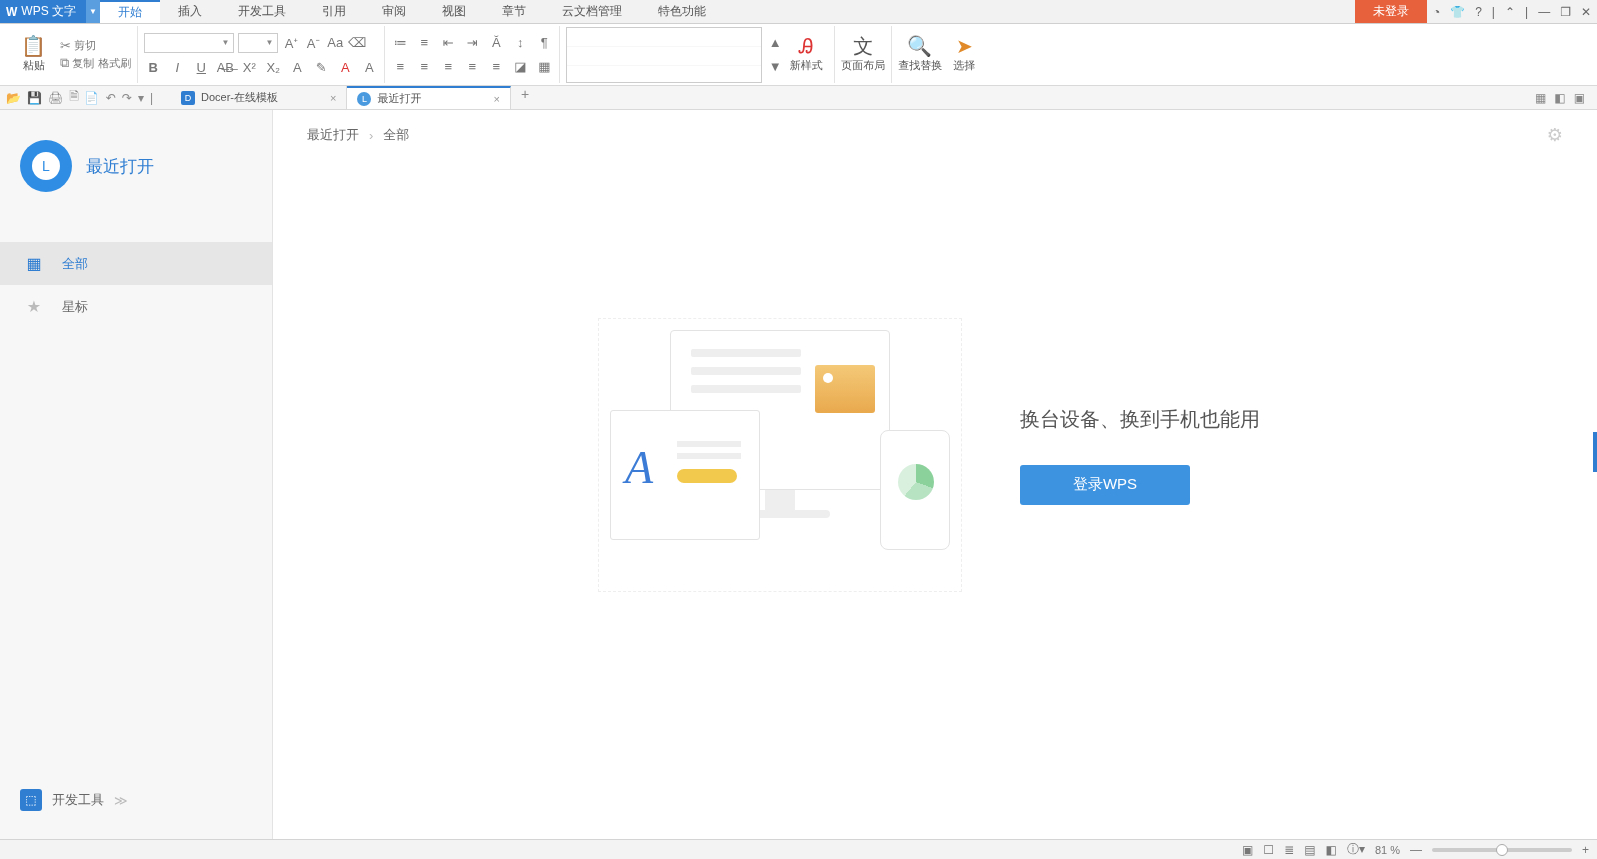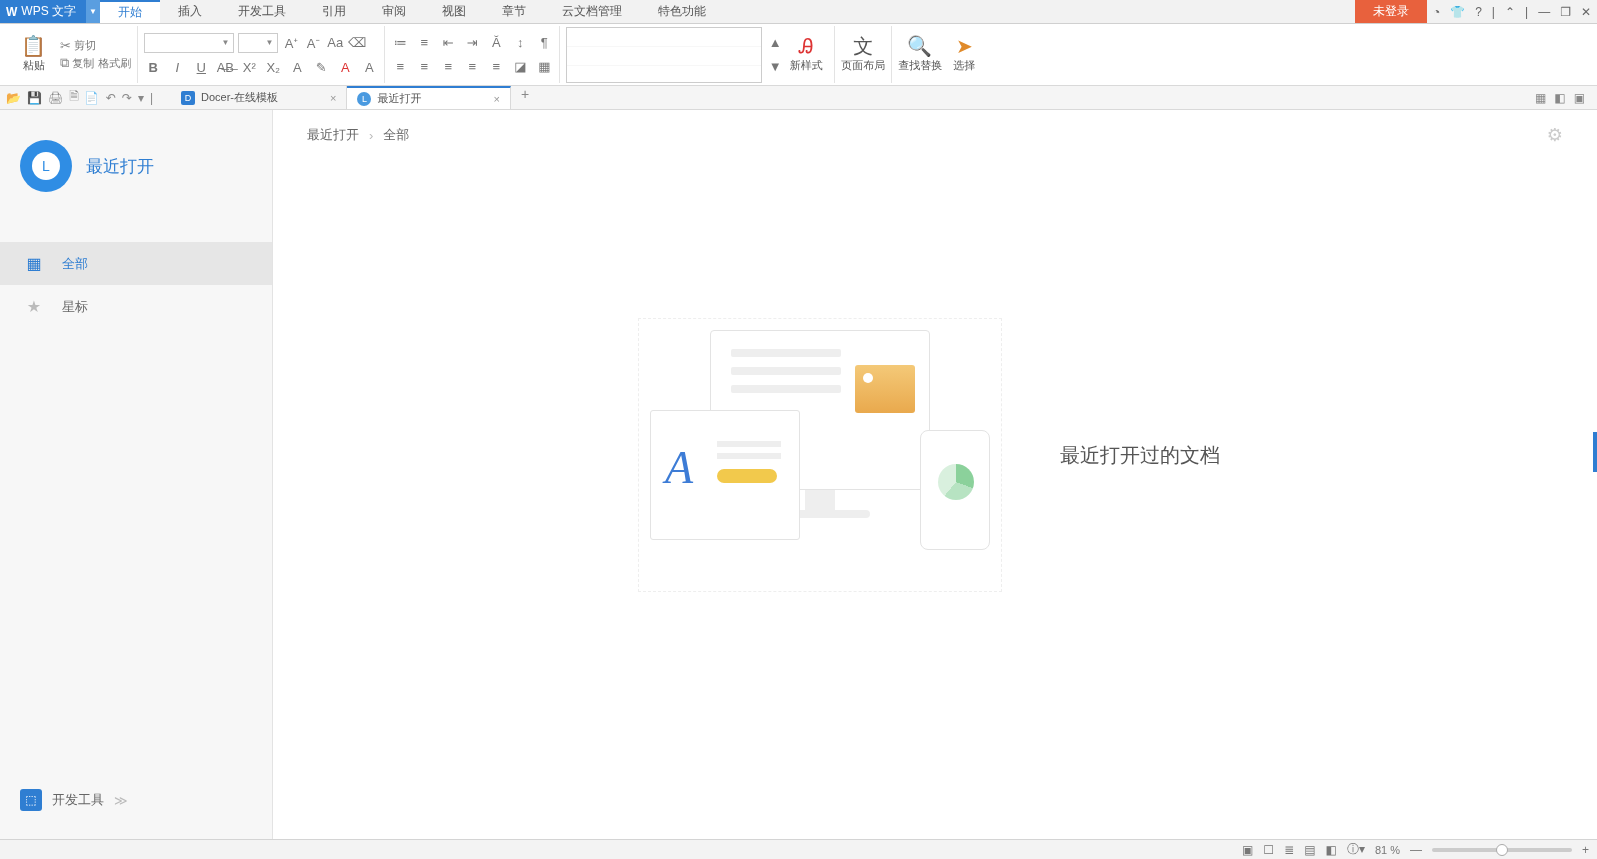--- a/index.html
+++ b/index.html
@@ -326,21 +326,22 @@
         <div class="stand"></div>
           <div class="base"></div>
         <div class="doc">
             <span class="bigA">A</span>
             <div class="wave"></div>
           </div>
         <div class="phone"></div>
         <div class="pie"></div>
       </div>
       <div class="empty-text">
-        <div class="line">最近打开过的文档</div>
+        <div class="line">换台设备、换到手机也能用</div>
+        <button class="login-btn">登录WPS</button>
       </div>
     </div>
   </div>
 </div>
 
 <div class="right-accent"></div>
 
 <div class="statusbar">
   <div class="sb-spacer"></div>
   <span class="sb-ic">▣</span>

